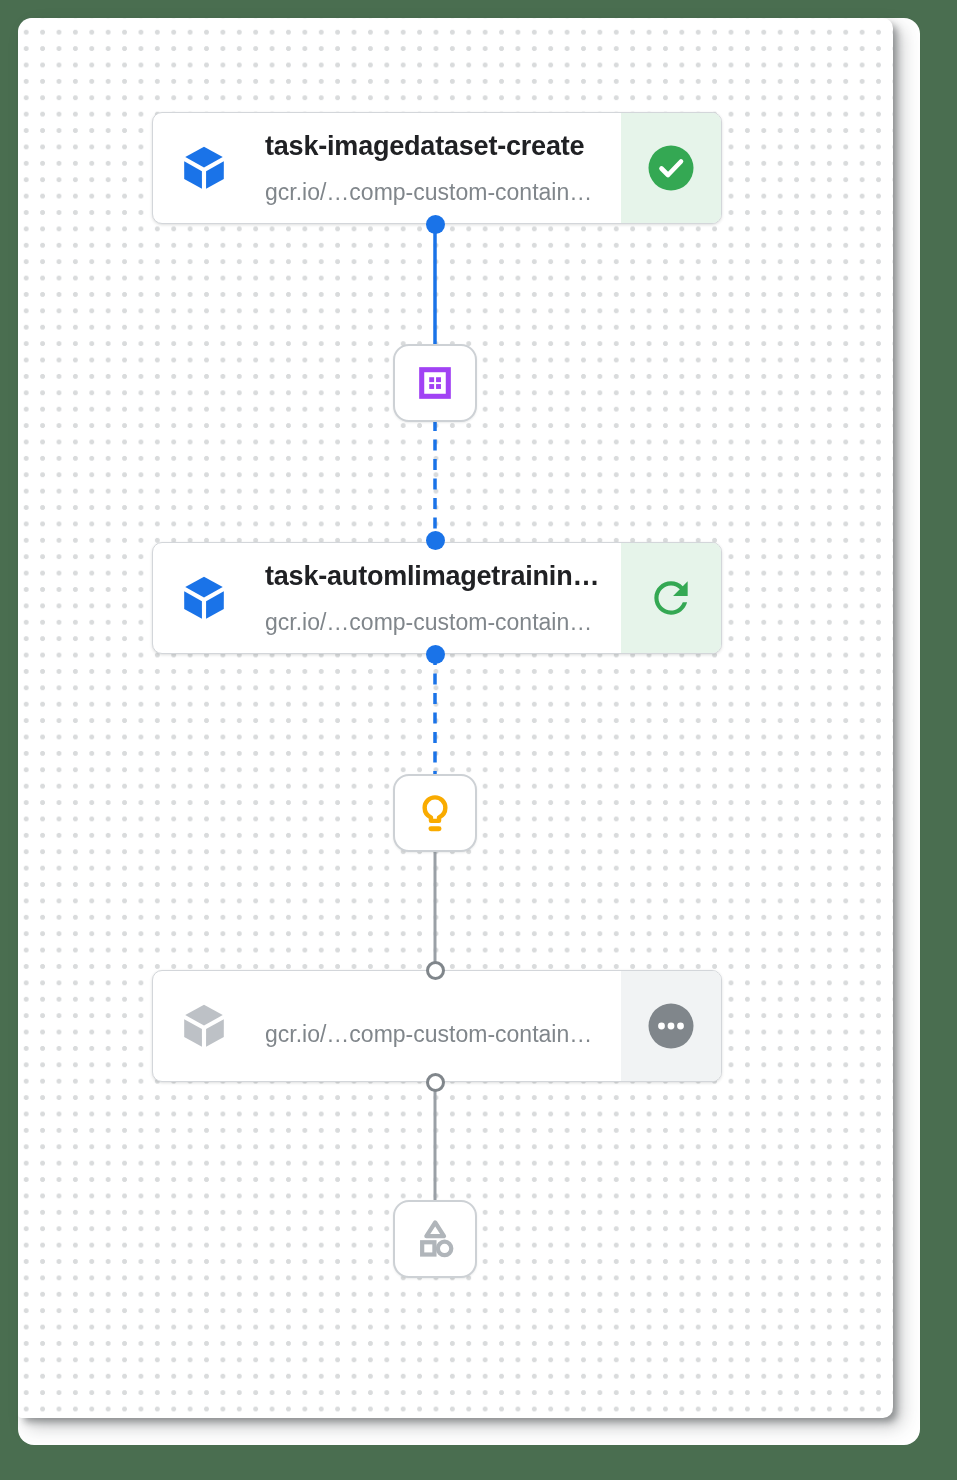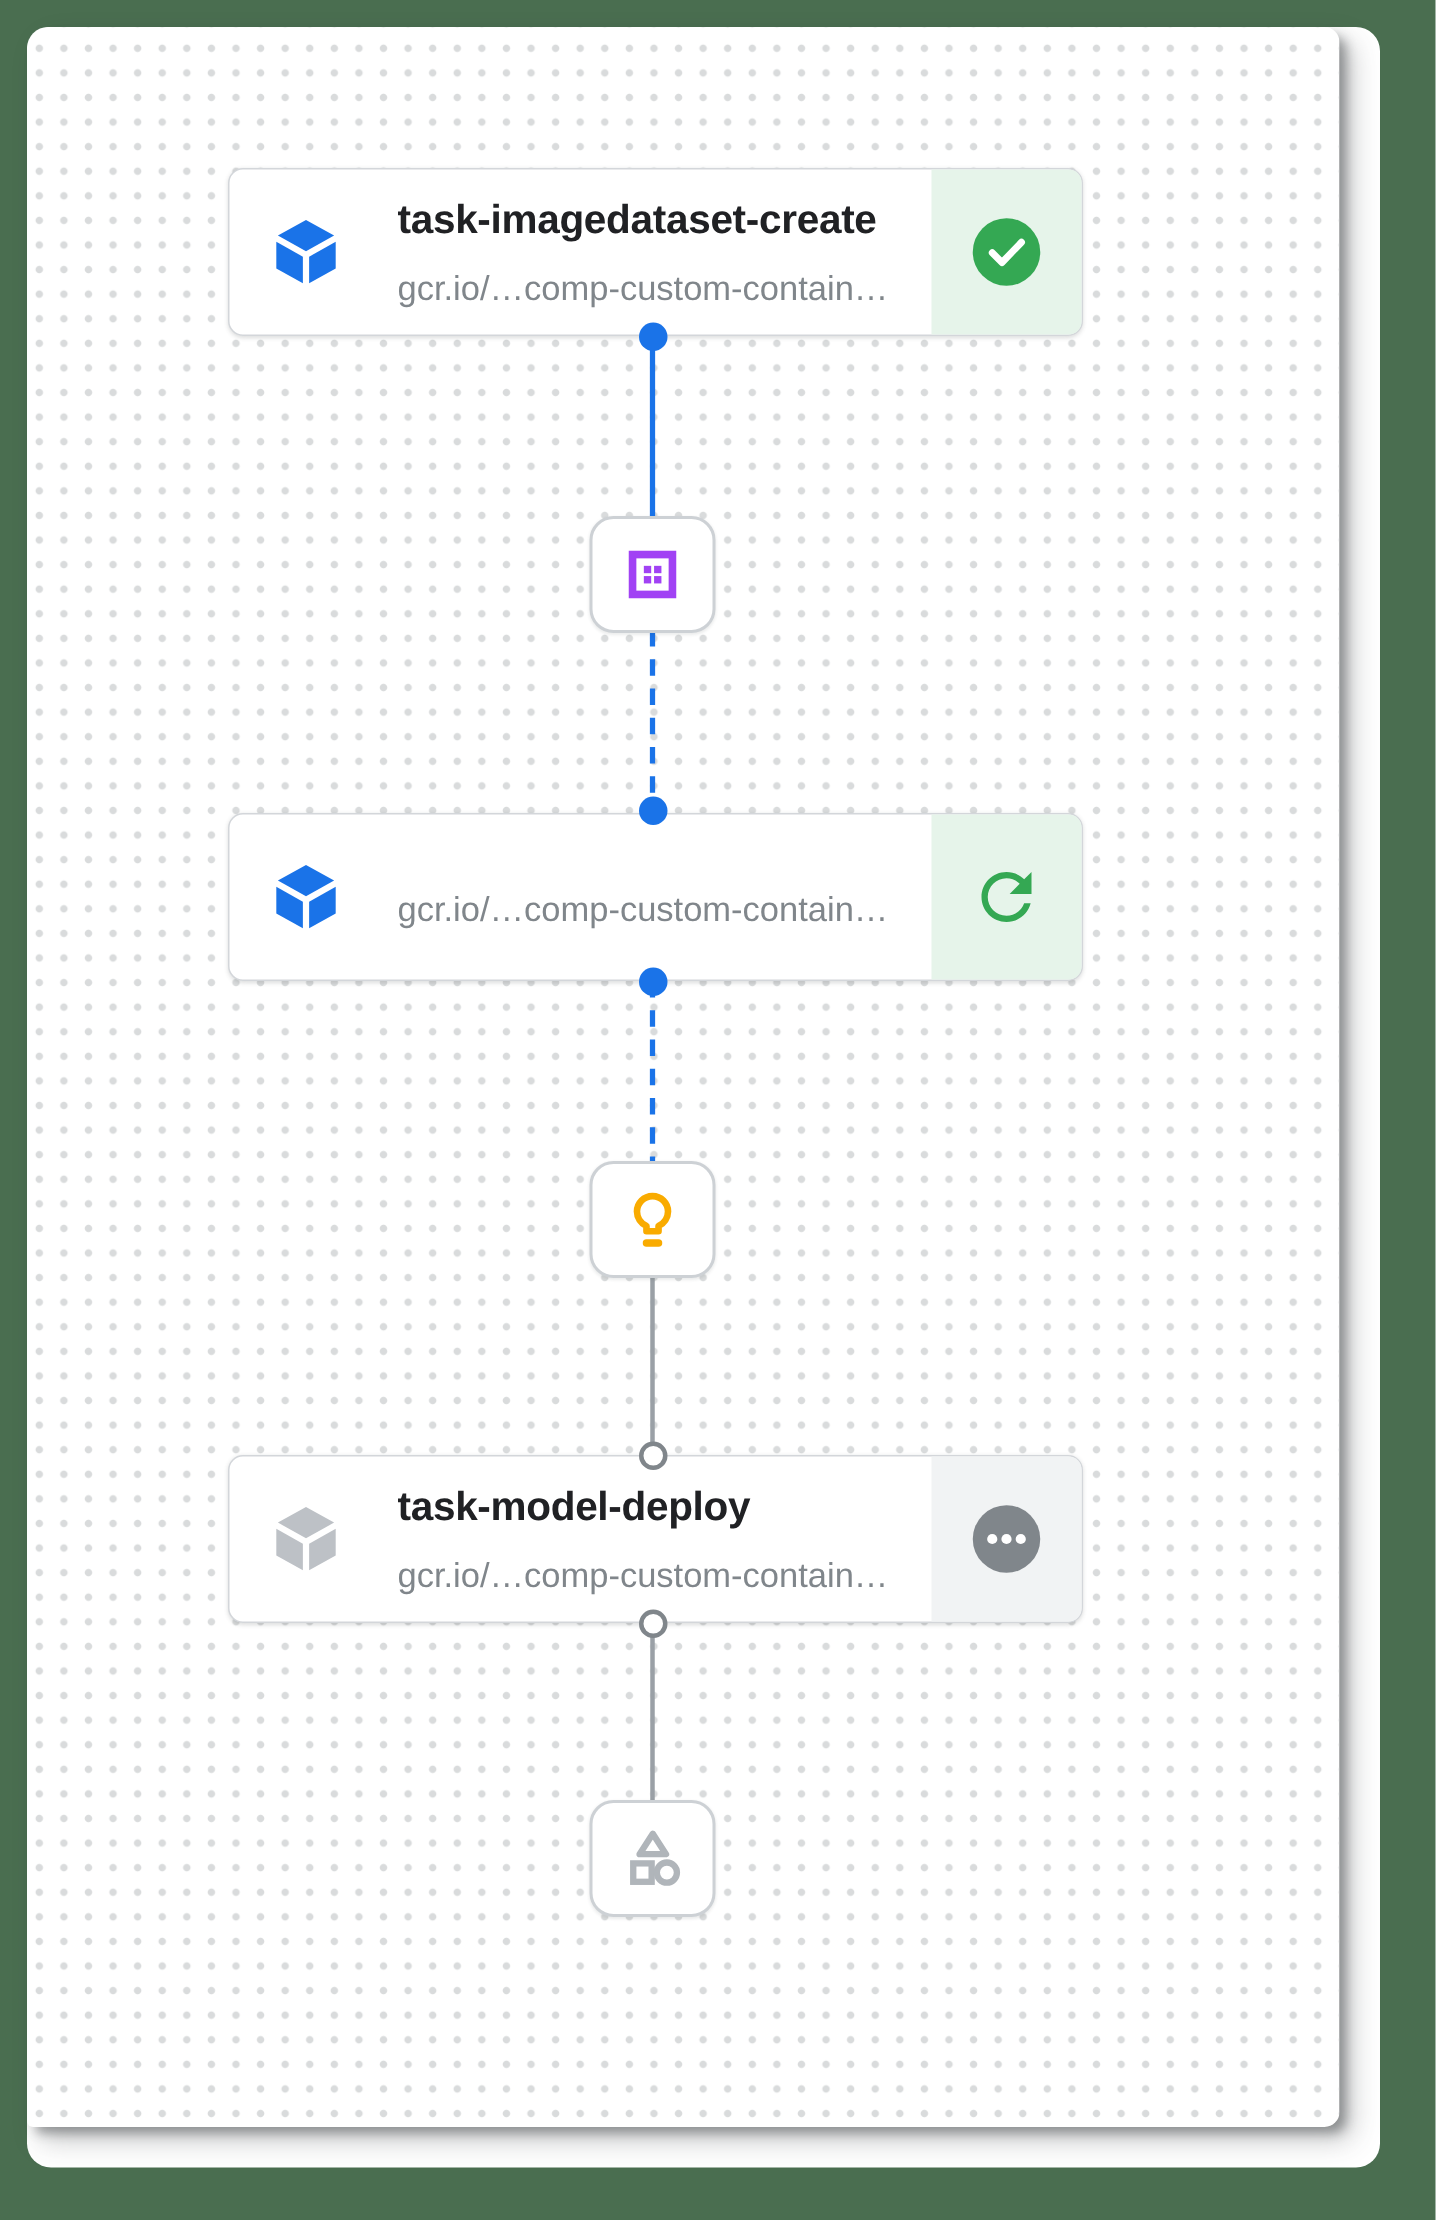--- a/index.html
+++ b/index.html
@@ -103,39 +103,39 @@
 
   <div class="node" style="top:542px">
     <span class="task-icon">
       <svg width="50" height="50" viewBox="0 0 48 48">
         <path d="M24 3.5 L42 13.5 L24 23.5 L6 13.5 Z" fill="#1a73e8"></path>
         <path d="M5 17.5 L22 27 L22 44 L5 34.5 Z" fill="#1a73e8"></path>
         <path d="M43 17.5 L26 27 L26 44 L43 34.5 Z" fill="#1a73e8"></path>
       </svg>
     </span>
     <span class="text">
+      <div class="title">task-automlimagetrainin…</div>
       <div class="subtitle">gcr.io/…comp-custom-contain…</div>
     </span>
     <span class="status green">
       <svg width="50" height="50" viewBox="0 0 24 24">
         <path fill="#34a853" d="M17.65 6.35C16.2 4.9 14.21 4 12 4c-4.42 0-7.99 3.58-8 8s3.57 8 8 8c3.73 0 6.84-2.55 7.73-6h-2.08c-.82 2.33-3.04 4-5.65 4-3.31 0-6-2.69-6-6s2.69-6 6-6c1.66 0 3.14.69 4.22 1.78L13 11h7V4l-2.35 2.35z"></path>
       </svg>
     </span>
   </div>
 
   <div class="node" style="top:970px">
     <span class="task-icon">
       <svg width="50" height="50" viewBox="0 0 48 48">
         <path d="M24 3.5 L42 13.5 L24 23.5 L6 13.5 Z" fill="#bdc1c6"></path>
         <path d="M5 17.5 L22 27 L22 44 L5 34.5 Z" fill="#bdc1c6"></path>
         <path d="M43 17.5 L26 27 L26 44 L43 34.5 Z" fill="#bdc1c6"></path>
       </svg>
     </span>
     <span class="text">
-      <div class="title">task-model-deploy</div>
       <div class="subtitle">gcr.io/…comp-custom-contain…</div>
     </span>
     <span class="status gray">
       <svg width="46" height="46" viewBox="0 0 46 46">
         <circle cx="23" cy="23" r="22.5" fill="#80868b"></circle>
         <circle cx="13.5" cy="23" r="3.4" fill="#ffffff"></circle>
         <circle cx="23" cy="23" r="3.4" fill="#ffffff"></circle>
         <circle cx="32.5" cy="23" r="3.4" fill="#ffffff"></circle>
       </svg>
     </span>

